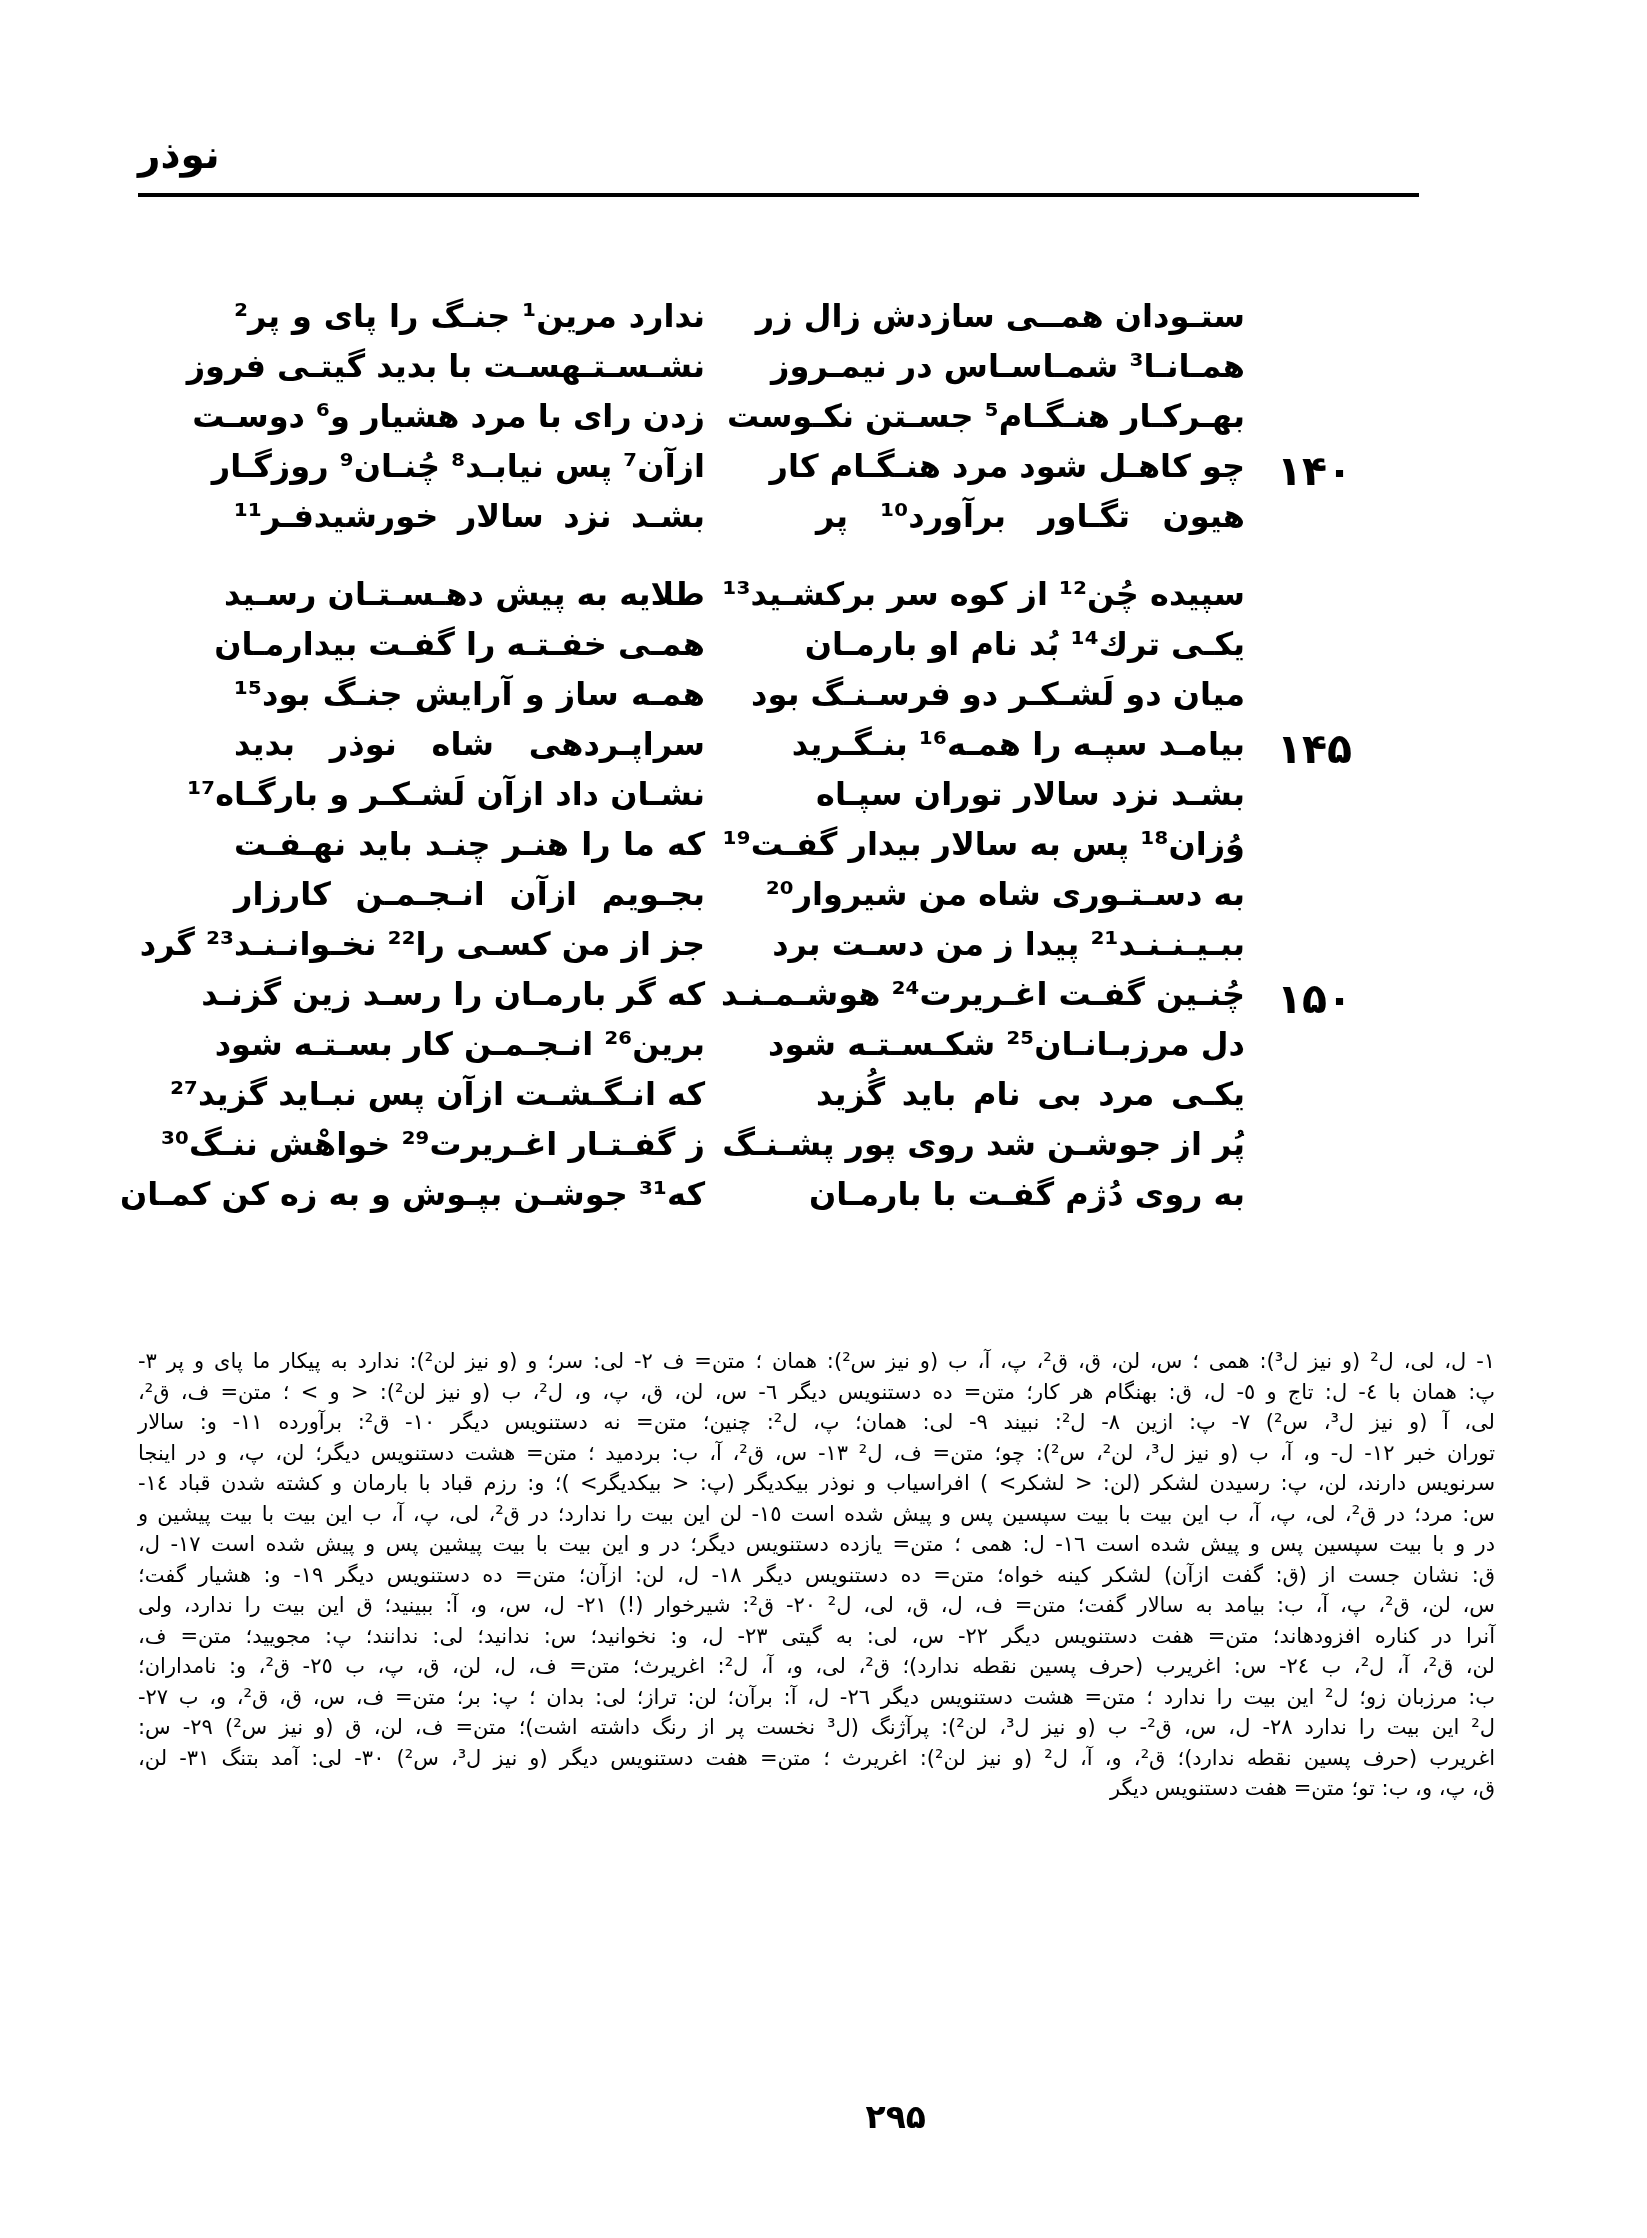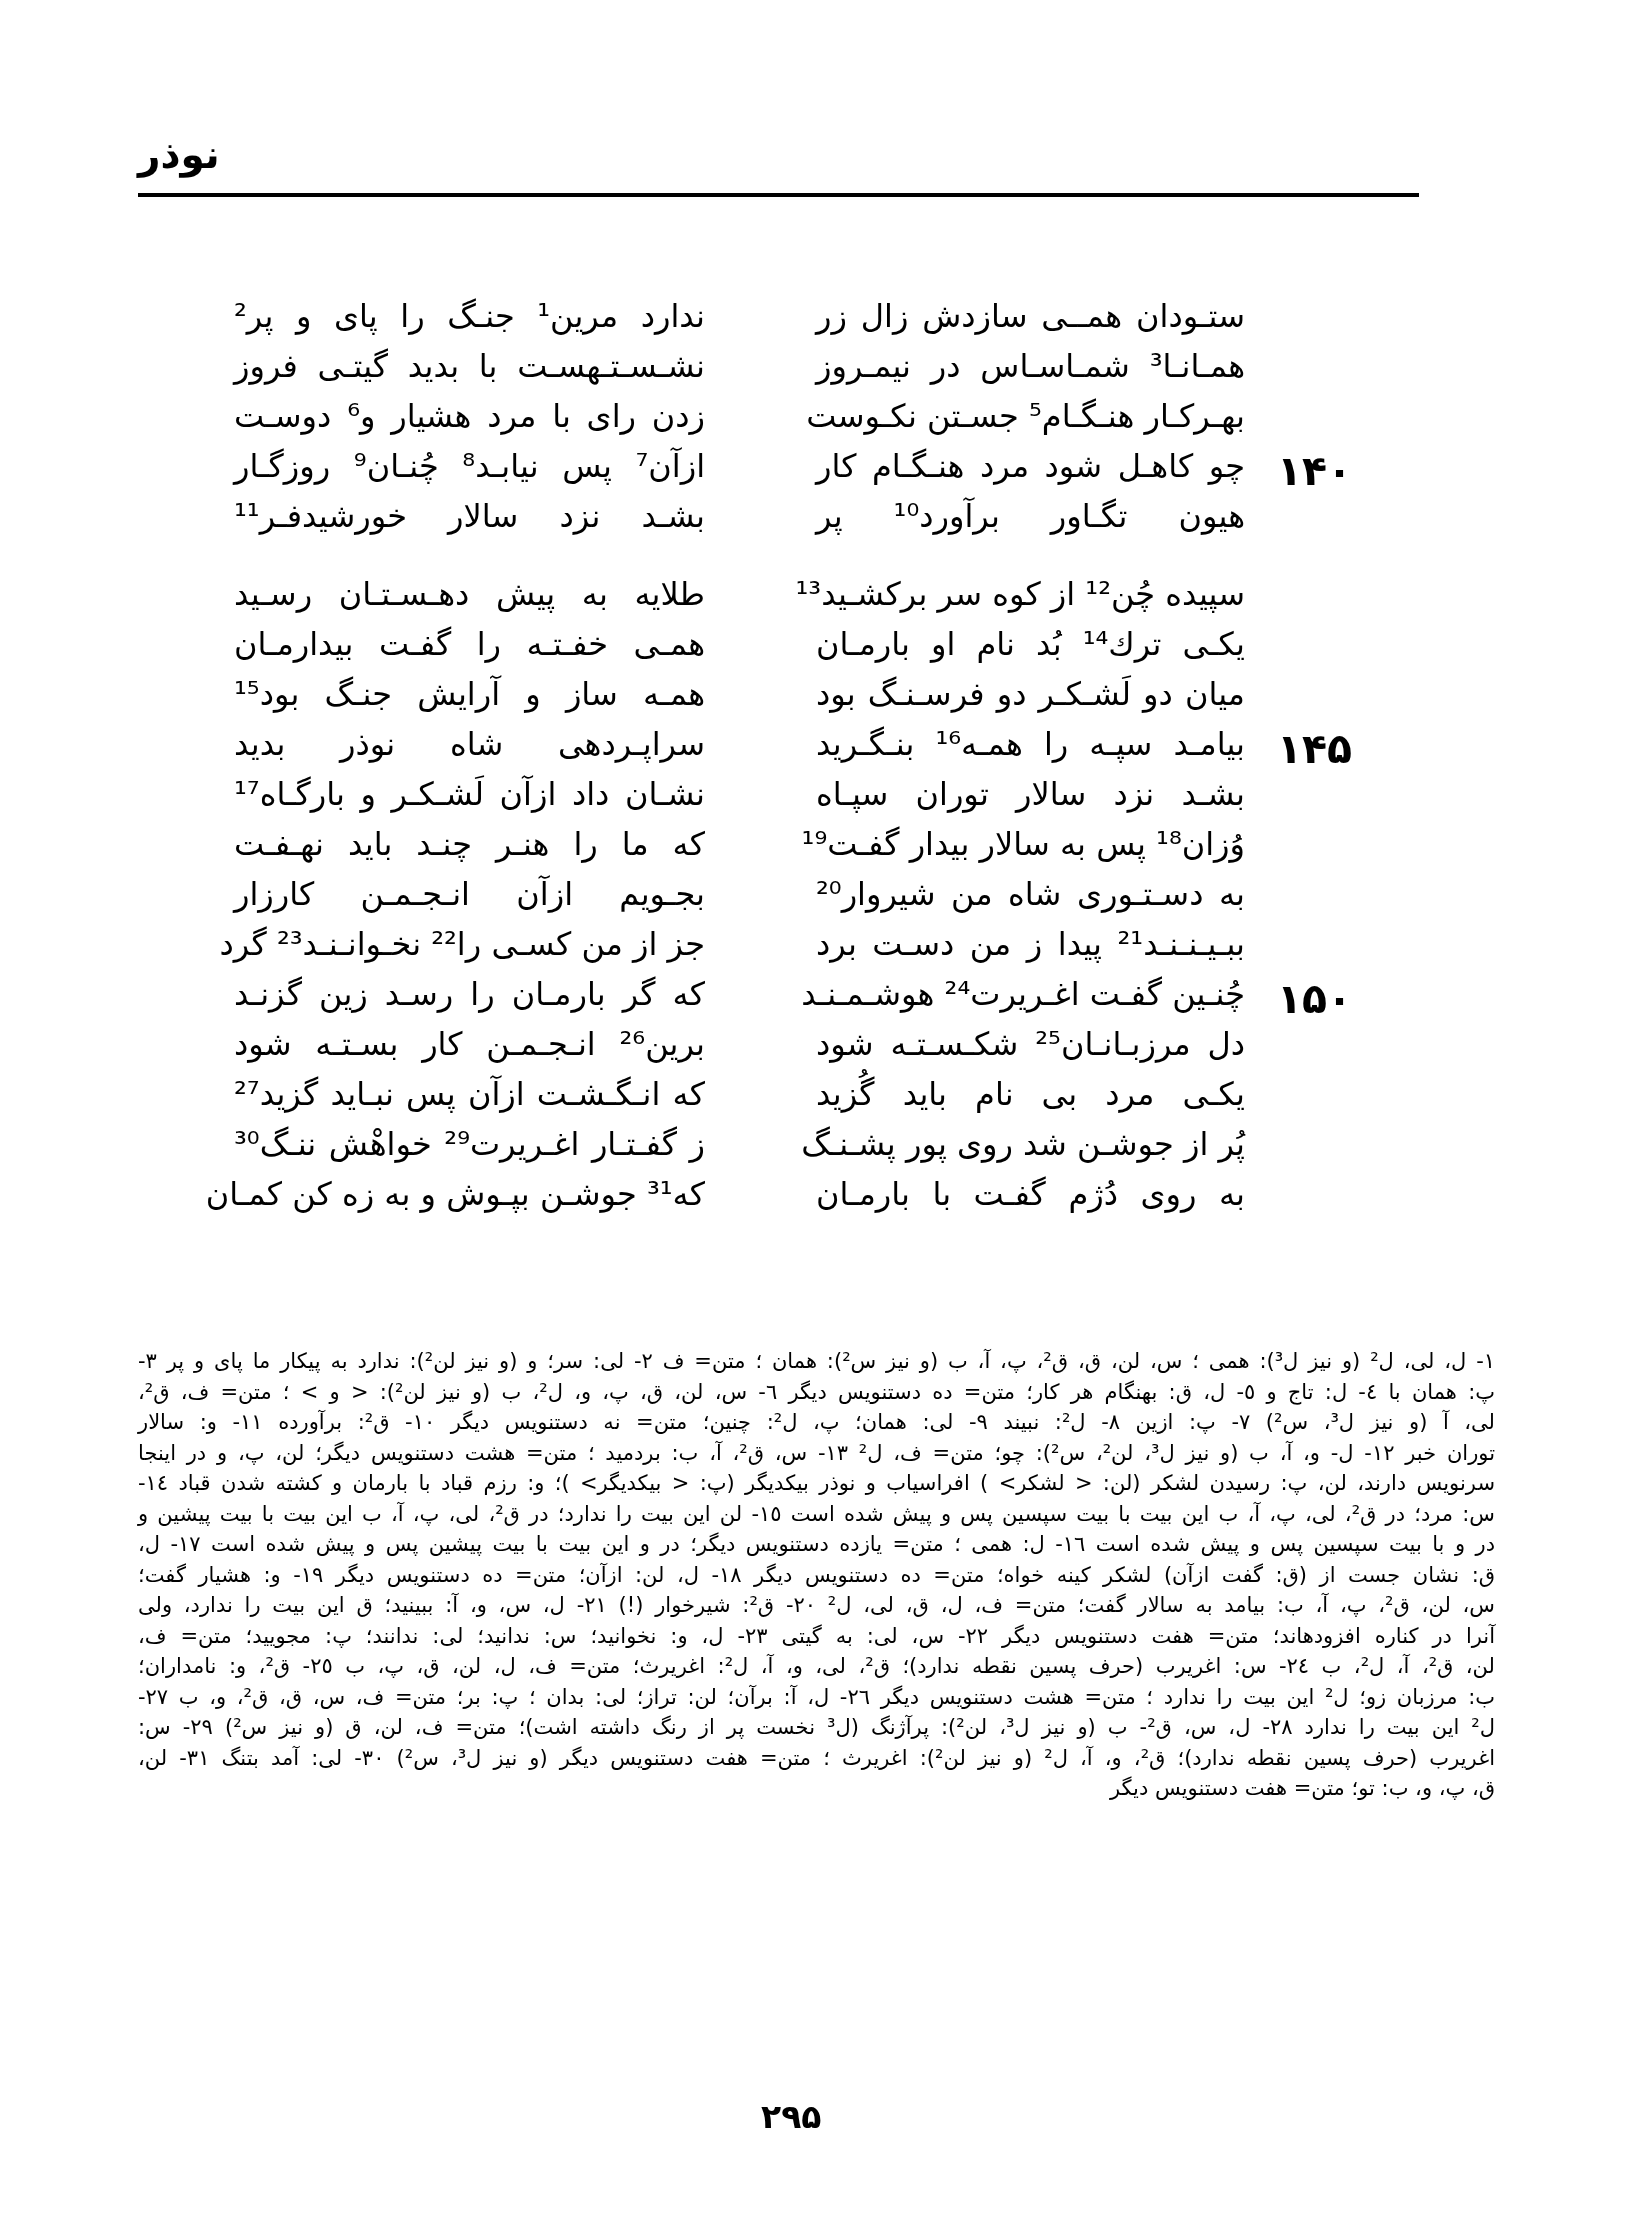--- a/index.html
+++ b/index.html
@@ -6,30 +6,30 @@
   body { width:1648px; height:2239px; position:relative; overflow:hidden;
          font-family:"DejaVu Sans", sans-serif; color:#000; }
   .header { position:absolute; left:138px; top:132px; width:1281px; }
   .header-title { position:absolute; left:0; top:0; font-size:39px; font-weight:bold; direction:rtl; }
   .header-rule { position:absolute; left:0; top:61px; width:1281px; height:3.5px; background:#000; }
 
   .verses { position:absolute; left:228px; top:291px; width:1121px; direction:rtl; }
   .verse-row { position:relative; height:50px; display:flex; flex-direction:row; align-items:flex-end; }
   .verse-row.gap { margin-top:28px; }
   .line-no { position:absolute; right:-7px; width:83px; text-align:center; font-size:41px; font-weight:bold; top:5.5px; }
-  .hemi { font-size:32px; font-weight:normal; white-space:nowrap; text-align:justify; text-align-last:justify; line-height:50px; }
+  .hemi { font-size:32px; font-weight:bold; white-space:nowrap; text-align:justify; text-align-last:justify; line-height:50px; }
   .hemi.right { position:absolute; right:104px; width:429px; }
   .hemi.left { position:absolute; right:644px; width:471px; }
 
   .footnotes { position:absolute; left:138px; top:1346px; width:1357px; direction:rtl;
                font-size:21px; line-height:30.5px; text-align:justify; }
   .fn-line { white-space:nowrap; text-align:justify; text-align-last:justify; }
   .fn-line.last { text-align-last:right; }
 
-  .page-number { position:absolute; left:761px; top:2097px; width:138px; text-align:left;
+  .page-number { position:absolute; left:788px; top:2097px; width:138px; text-align:right;
                  font-size:33px; font-weight:bold; }
 </style>
 </head>
 <body>
 
 <div class="header">
   <div class="header-title">نوذر</div>
   <div class="header-rule"></div>
 </div>
 

